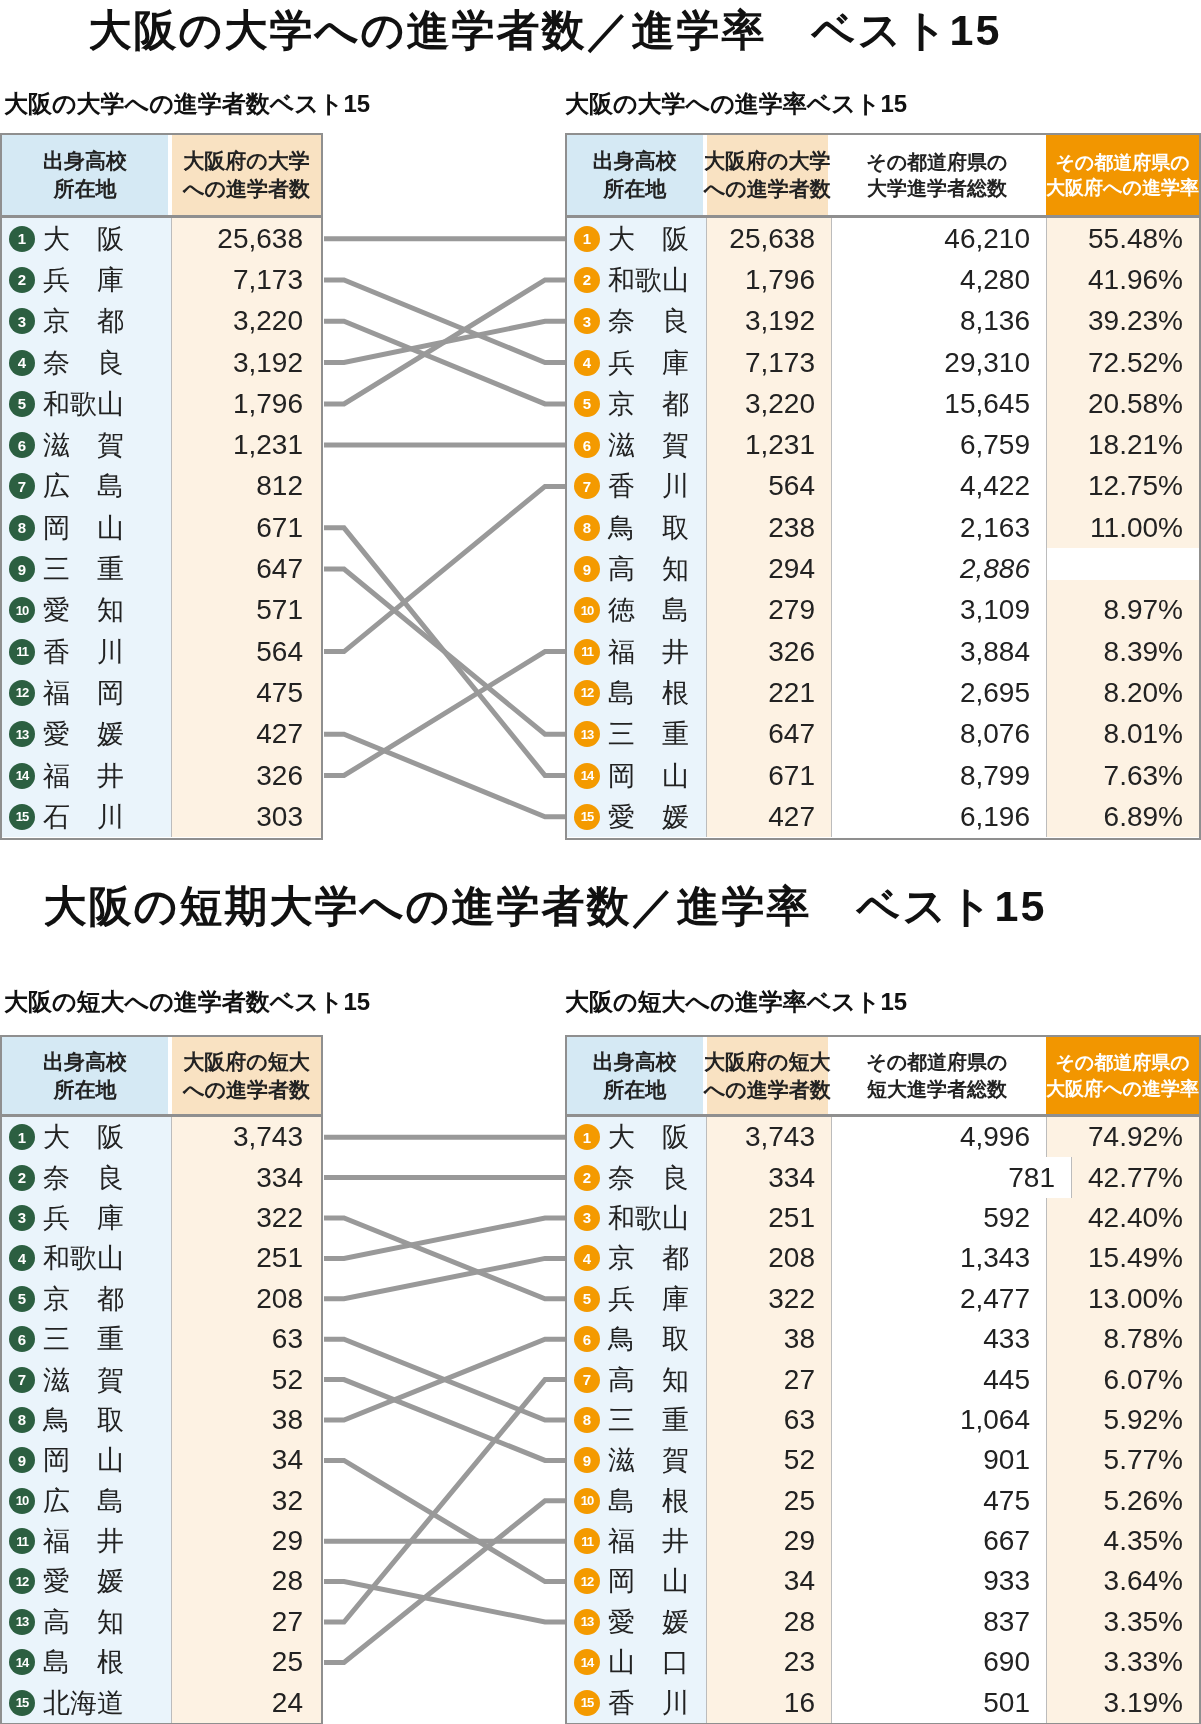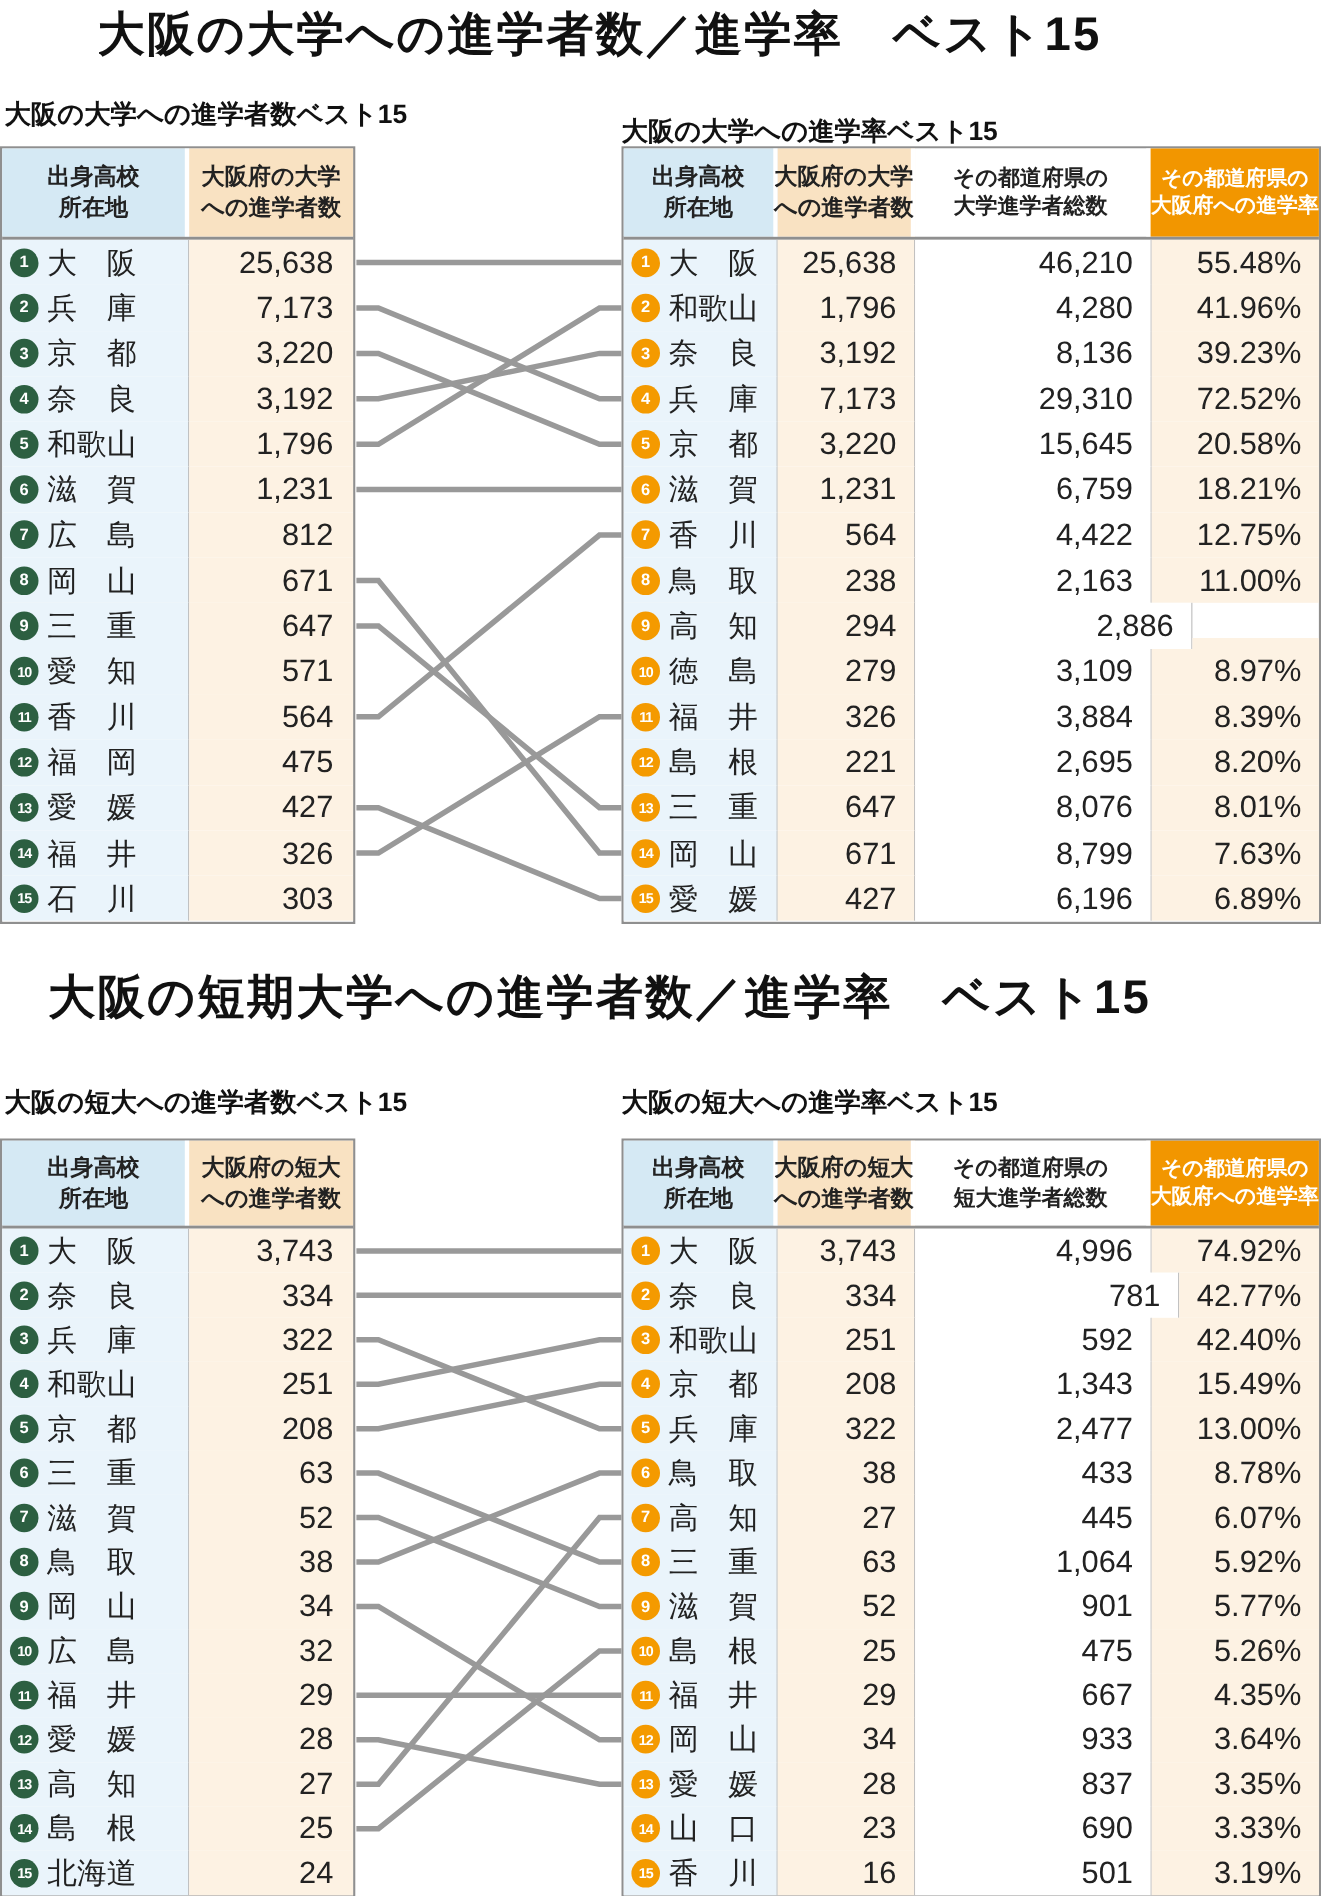--- a/index.html
+++ b/index.html
@@ -32,21 +32,21 @@
   .val{justify-content:flex-end;font-size:28px;color:#222;padding-right:16px;white-space:nowrap;}
   .lt .val{padding-right:18px;}
   #links{position:absolute;left:0;top:0;pointer-events:none;}
 </style>
 </head>
 <body>
 
 <div class="page">
   <h1 class="main-title" id="title0" style="top:2px">大阪の大学への進学者数／進学率　ベスト15</h1>
   <div class="caption" style="left:4px;top:88px">大阪の大学への進学者数ベスト15</div>
-  <div class="caption" style="left:565px;top:103px">大阪の大学への進学率ベスト15</div>
+  <div class="caption" style="left:565px;top:88px">大阪の大学への進学率ベスト15</div>
   <div class="datatable lt" id="t0l" style="top: 133px; left: 0px; width: 323px; height: 706.5px;">
       <div class="thead" style="height: 80px;">
         <div class="th h-blue" style="width: 170px;">
           <div>出身高校</div>
           <div>所在地</div>
         </div>
         <div class="th h-peach" style="flex: 1 1 0%;">
           <div>大阪府の大学</div>
           <div>への進学者数</div>
         </div>
@@ -250,21 +250,21 @@
           <div class="td val b-peach" style="width: 125px;">238</div>
           <div class="td val b-white" style="width: 215px;">2,163</div>
           <div class="td val b-peach" style="flex: 1 1 0%;">11.00%</div>
         </div>
         <div class="row" style="height: 41.3px;">
           <div class="td b-blue" style="width: 140px;">
             <span class="badge badge-orange">9</span>
             <span class="pref">高　知</span>
           </div>
           <div class="td val b-peach" style="width: 125px;">294</div>
-          <div class="td val b-white" style="width: 252px;">2,886</div>
+          <div class="td val b-white" style="width: 215px; font-style: italic;">2,886</div>
           <div class="td val b-peach" style="flex: 1 1 0%; margin-top: 32px;">10.19%</div>
         </div>
         <div class="row" style="height: 41.3px;">
           <div class="td b-blue" style="width: 140px;">
             <span class="badge badge-orange two">10</span>
             <span class="pref">徳　島</span>
           </div>
           <div class="td val b-peach" style="width: 125px;">279</div>
           <div class="td val b-white" style="width: 215px;">3,109</div>
           <div class="td val b-peach" style="flex: 1 1 0%;">8.97%</div>

